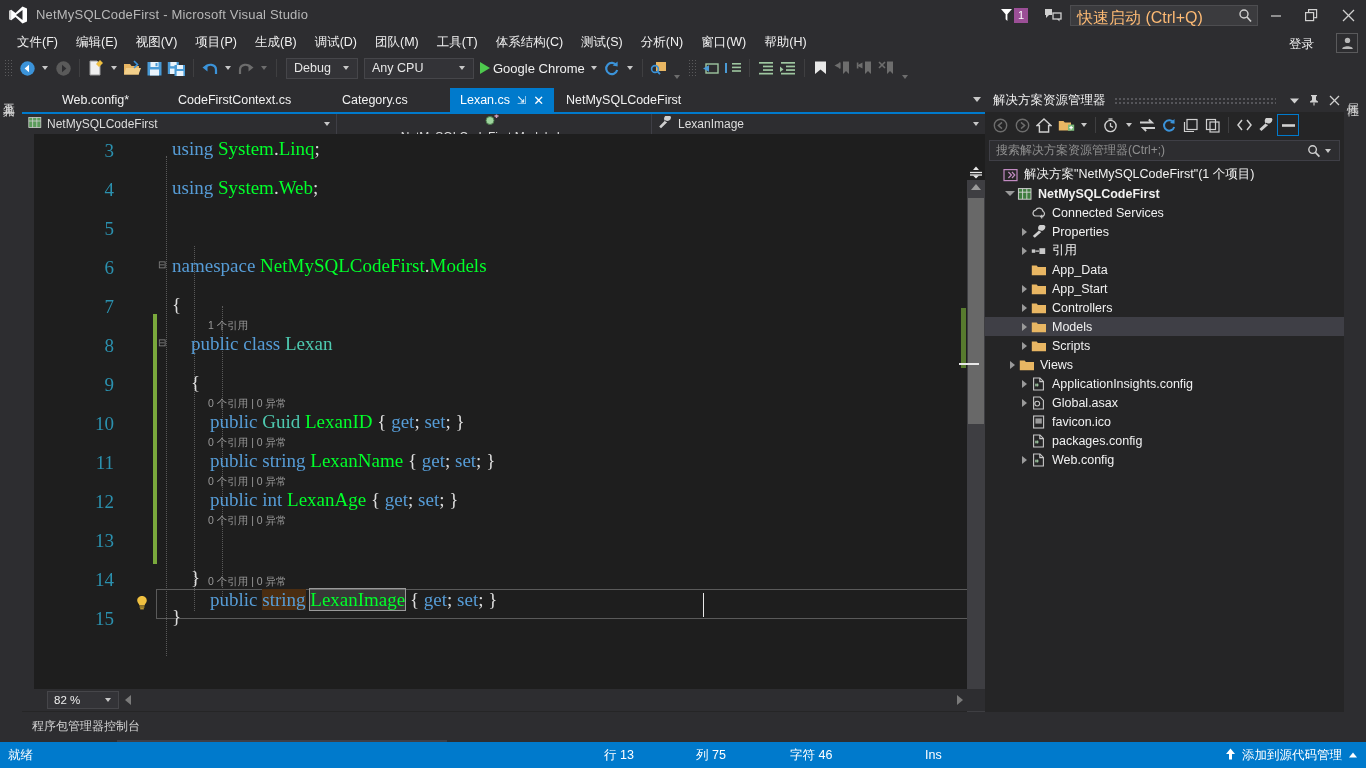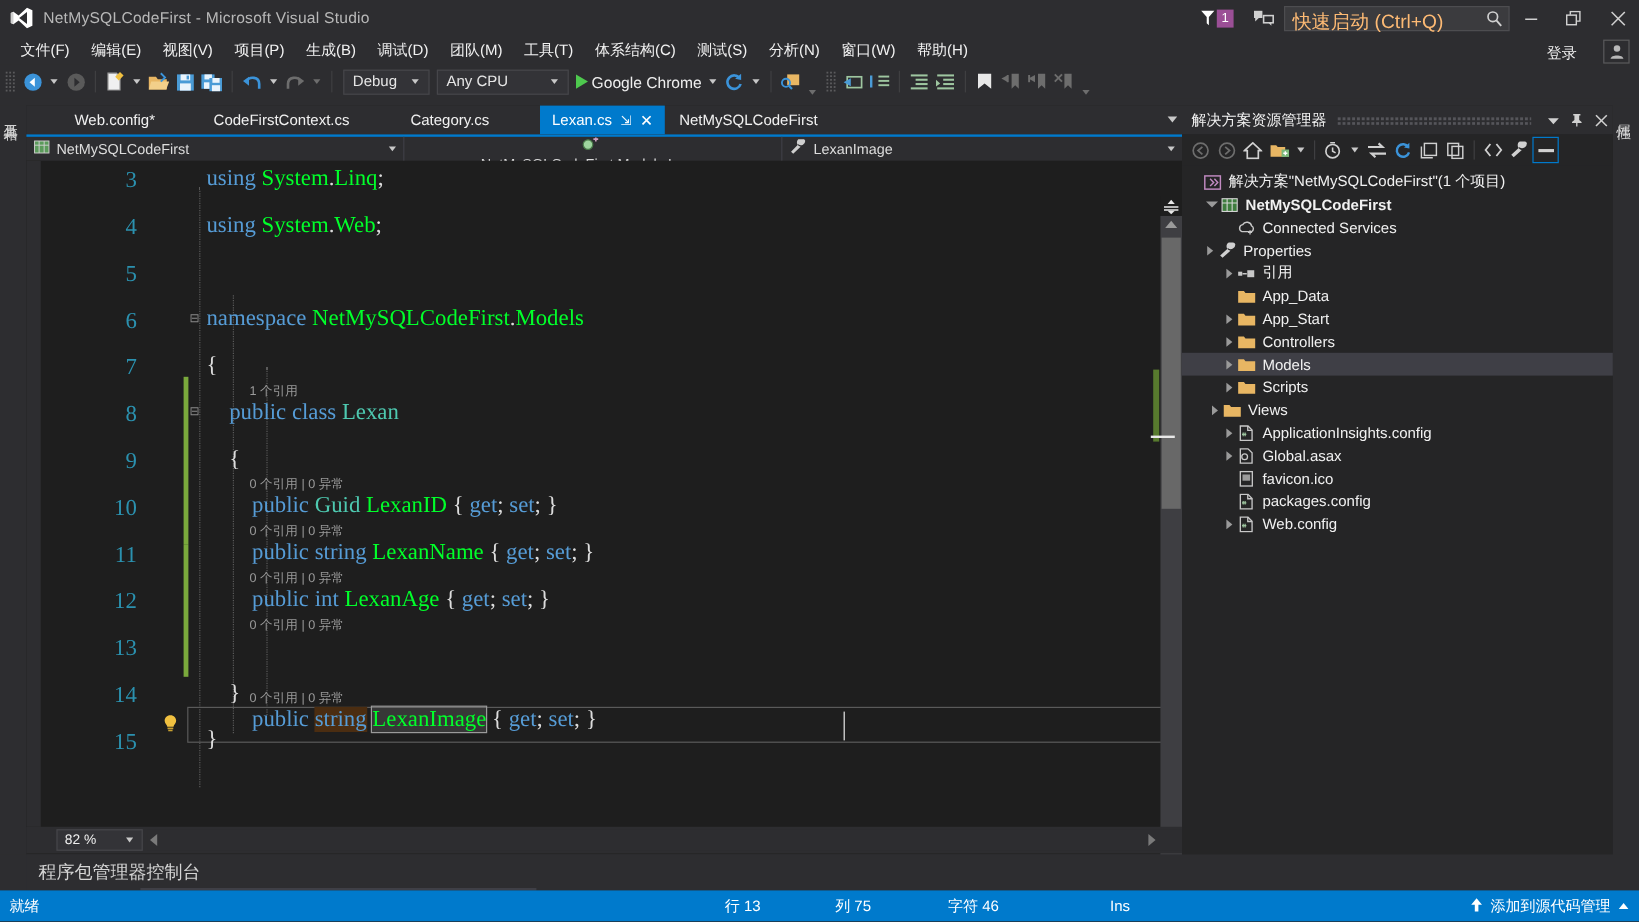--- a/index.html
+++ b/index.html
@@ -123,21 +123,21 @@
   .trow { height:19px; display:flex; align-items:center; font-size:12.5px; color:#f1f1f1; white-space:nowrap; }
   .trow.sel { background:#3f3f46; }
   .tw { width:14px; display:flex; align-items:center; justify-content:center; }
   .tglyph { width:16px; height:16px; margin-right:5px; display:flex; align-items:center; justify-content:center; }
   .tri-r { width:0;height:0;border-top:4px solid transparent;border-bottom:4px solid transparent;border-left:5px solid #9a9a9a; }
   .tri-d { width:0;height:0;border-left:5px solid transparent;border-right:5px solid transparent;border-top:5px solid #9a9a9a; }
   .bold { font-weight:bold; }
 
   
   .pmc { position:absolute; left:22px; top:712px; width:963px; height:30px; background:#2d2d30; }
-  .pmc-label { position:absolute; left:10px; top:6px; font-size:15px; color:#d4d4d4; }
+  .pmc-label { position:absolute; left:10px; top:6px; font-size:12px; color:#d4d4d4; }
   .pmc-tabline { position:absolute; left:95px; top:28px; width:330px; height:2px; background:#3f3f46; }
 
   
   .status { position:absolute; left:0; top:742px; width:1366px; height:26px; background:#007acc;
             display:flex; align-items:center; color:#fff; font-size:12.5px; }
   .st-ready { position:absolute; left:8px; }
   .st-cell { position:absolute; }
   .st-right { position:absolute; right:8px; display:flex; align-items:center; gap:6px; }
 </style>
 </head>
@@ -631,20 +631,30 @@
             <path d="M14.4 1.3 A4 4 0 1 0 10.2 6.9 L3.4 13 L1.4 11 L8.2 4.8 A4 4 0 0 0 14.4 1.3 Z" fill="#d0d0d0"></path>
           </svg>
       </span>
       <span class="sb sel">
         <svg width="15" height="13" viewBox="0 0 15 13">
             <rect x="1" y="5.2" width="13" height="2.6" fill="#d0d0d0"></rect>
           </svg>
       </span>
     </div>
 
+    <div class="se-search">
+      <span>搜索解决方案资源管理器(Ctrl+;)</span>
+      <span style="margin-left:auto; display:flex; align-items:center;">
+        <svg width="14" height="14" viewBox="0 0 14 14">
+            <circle cx="5.6" cy="5.6" r="3.8" fill="none" stroke="#d0d0d0" stroke-width="1.4"></circle>
+            <line x1="8.4" y1="8.4" x2="12.4" y2="12.6" stroke="#d0d0d0" stroke-width="1.6"></line>
+          </svg>
+      </span>
+      <span class="caret"></span>
+    </div>
 
     <div class="se-tree" id="setree">
         <div class="trow" style="padding-left: 4px;">
           <span class="tw"></span>
           <span class="tglyph">
             <svg width="16" height="14" viewBox="0 0 16 14">
               <rect x="1" y="1.6" width="13" height="11" fill="none" stroke="#c28bc2" stroke-width="1.2"></rect>
               <path d="M5.4 4 L8.4 7 L5.4 10 M9 4 L11.8 7 L9 10" fill="none" stroke="#c28bc2" stroke-width="1.2"></path>
             </svg>
           </span>
@@ -667,21 +677,21 @@
         <div class="trow" style="padding-left: 32px;">
           <span class="tw"></span>
           <span class="tglyph">
             <svg width="16" height="14" viewBox="0 0 16 14">
               <path d="M4 10 A3 3 0 0 1 4.6 4.2 A4 4 0 0 1 12 5.3 A2.6 2.6 0 0 1 12 10 Z" fill="none" stroke="#c8c8c8" stroke-width="1.2"></path>
               <path d="M9 10.6 L12.4 10.6 M10.7 8.8 L10.7 12.4" stroke="#c8c8c8" stroke-width="1.1"></path>
             </svg>
           </span>
           <span>Connected Services</span>
         </div>
-        <div class="trow" style="padding-left: 16px;">
+        <div class="trow" style="padding-left: 32px;">
           <span class="tw">
             <span class="tri-r"></span>
           </span>
           <span class="tglyph">
             <svg width="16" height="14" viewBox="0 0 16 14">
               <path d="M14.4 1.6 A3.8 3.8 0 1 0 10.4 6.9 L3.8 12.8 L1.8 10.9 L8.4 4.9 A3.8 3.8 0 0 0 14.4 1.6 Z" fill="#d0d0d0"></path>
             </svg>
           </span>
           <span>Properties</span>
         </div>

